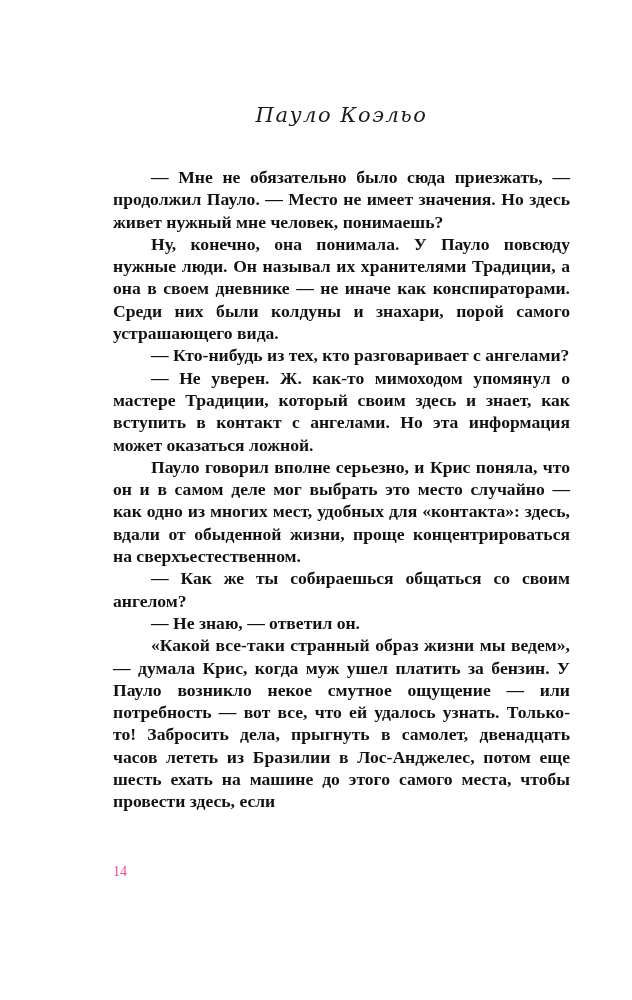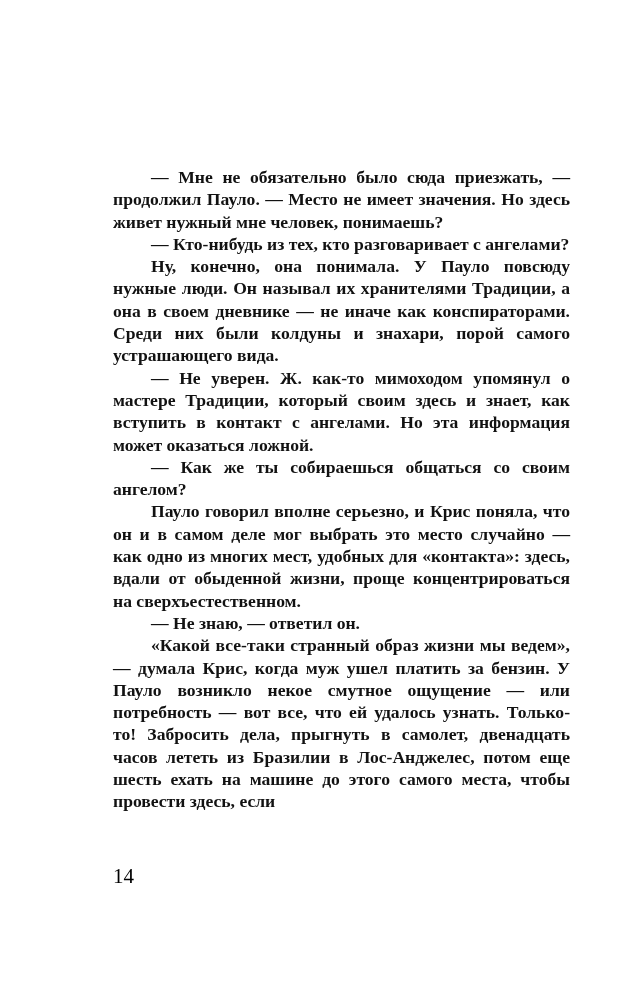--- a/index.html
+++ b/index.html
@@ -41,36 +41,37 @@
   }
   .text-block p {
     margin: 0;
     padding: 0;
     text-indent: 38px;
   }
   .page-number {
     position: absolute;
     left: 113px;
     top: 864px;
-    font-size: 21px;
-    color: #000000;
+    font-size: 14px;
+    color: #ec4899;
   }
 </style>
 </head>
 <body>
 
 <div class="page">
 
+  <div class="running-head">Пауло Коэльо</div>
 
   <div class="text-block">
     <p>— Мне не обязательно было сюда приезжать, — продолжил Пауло. — Место не имеет значения. Но здесь живет нужный мне человек, понимаешь?</p>
+    <p>Ну, конечно, она понимала. У Пауло повсюду нужные люди. Он называл их хранителями Традиции, а она в своем дневнике — не иначе как конспираторами. Среди них были колдуны и знахари, порой самого устрашающего вида.</p>
     <p>— Кто-нибудь из тех, кто разговаривает с ангелами?</p>
-    <p>Ну, конечно, она понимала. У Пауло повсюду нужные люди. Он называл их хранителями Традиции, а она в своем дневнике — не иначе как конспираторами. Среди них были колдуны и знахари, порой самого устрашающего вида.</p>
     <p>— Не уверен. Ж. как-то мимоходом упомянул о мастере Традиции, который своим здесь и знает, как вступить в контакт с ангелами. Но эта информация может оказаться ложной.</p>
+    <p>Пауло говорил вполне серьезно, и Крис поняла, что он и в самом деле мог выбрать это место случайно — как одно из многих мест, удобных для «контакта»: здесь, вдали от обыденной жизни, проще концентрироваться на сверхъестественном.</p>
     <p>— Как же ты собираешься общаться со своим ангелом?</p>
-    <p>Пауло говорил вполне серьезно, и Крис поняла, что он и в самом деле мог выбрать это место случайно — как одно из многих мест, удобных для «контакта»: здесь, вдали от обыденной жизни, проще концентрироваться на сверхъестественном.</p>
     <p>— Не знаю, — ответил он.</p>
     <p>«Какой все-таки странный образ жизни мы ведем», — думала Крис, когда муж ушел платить за бензин. У Пауло возникло некое смутное ощущение — или потребность — вот все, что ей удалось узнать. Только-то! Забросить дела, прыгнуть в самолет, двенадцать часов лететь из Бразилии в Лос-Анджелес, потом еще шесть ехать на машине до этого самого места, чтобы провести здесь, если</p>
   </div>
 
   <div class="page-number">14</div>
 
 </div>
 
 </body></html>

